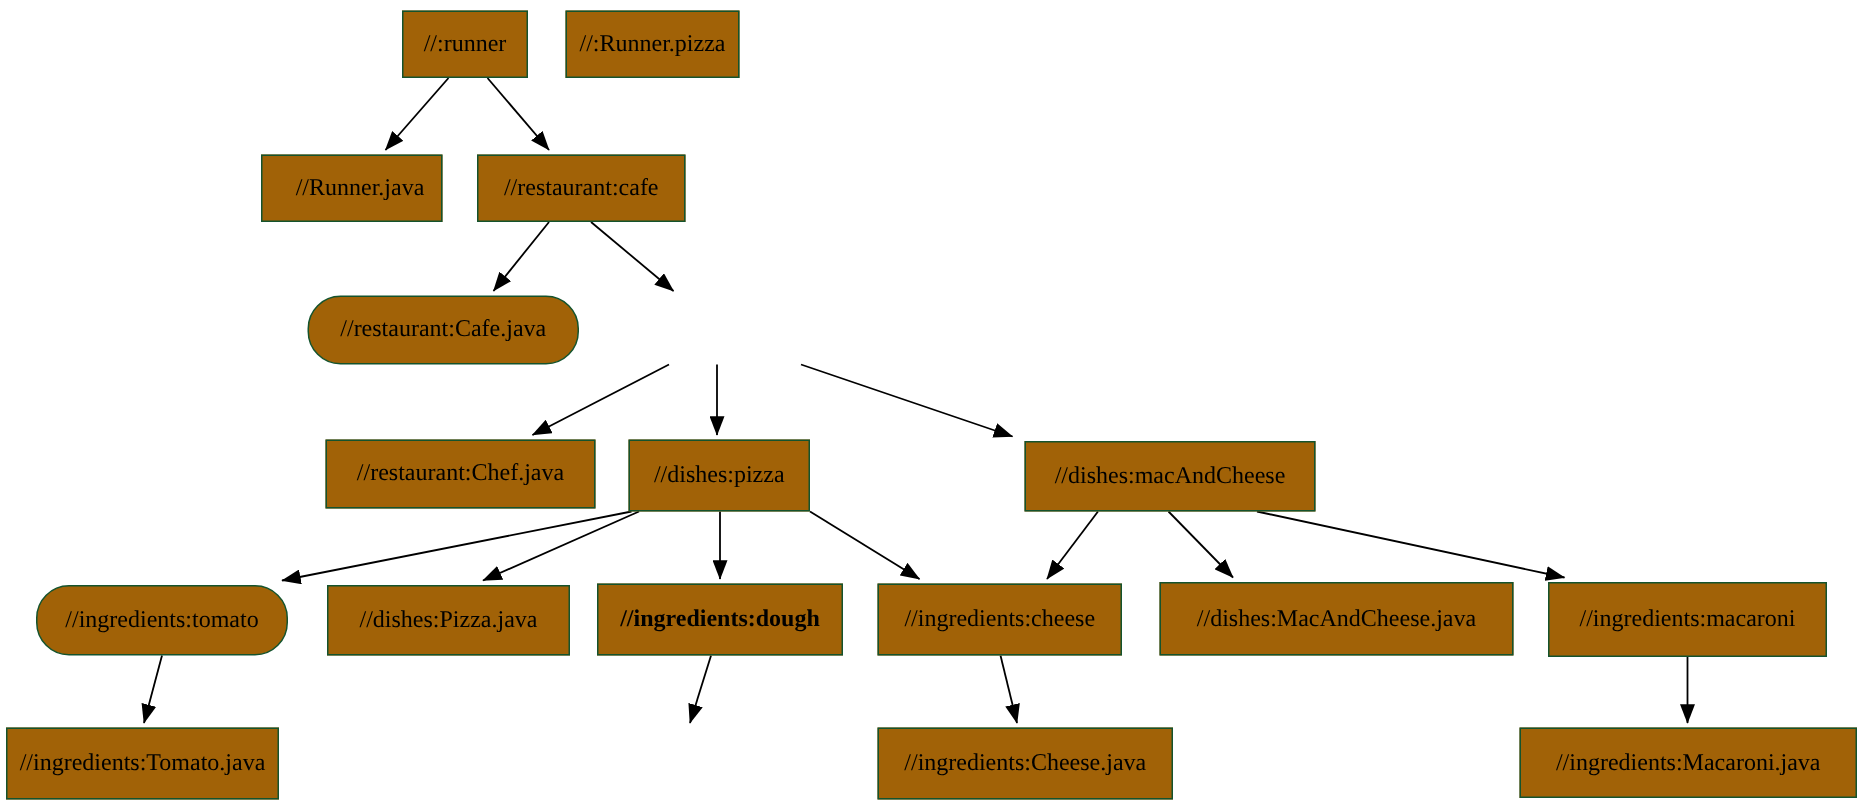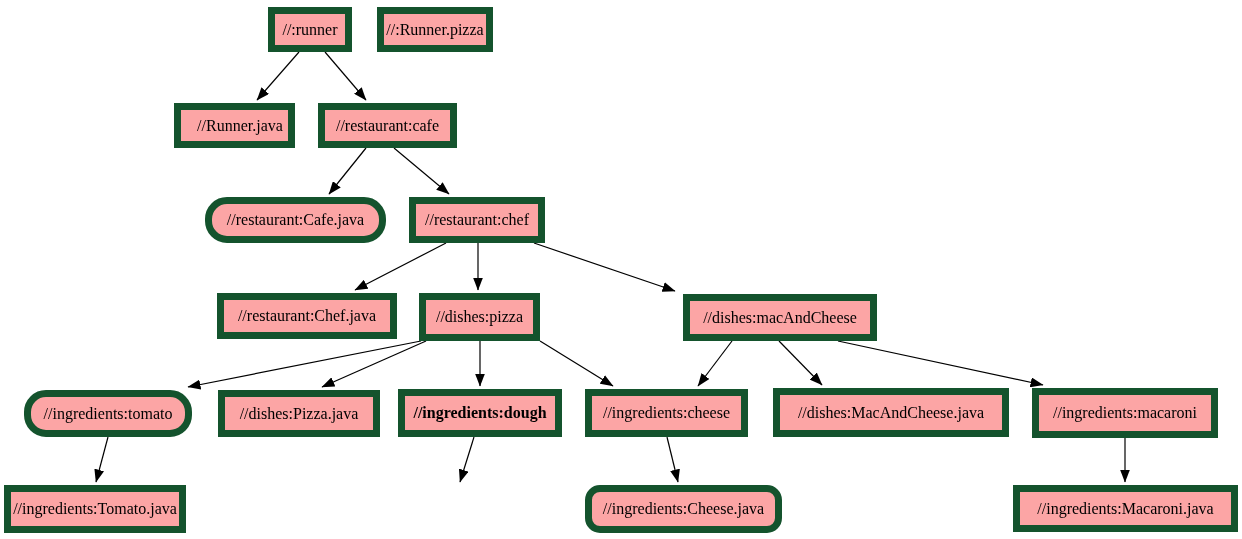--- a/index.html
+++ b/index.html
@@ -20,22 +20,22 @@
   #edge-layer {
     position: absolute;
     left: 0;
     top: 0;
     width: 1242px;
     height: 539px;
   }
   .node {
     position: absolute;
     box-sizing: border-box;
-    border: 7px solid #14532d;
-    background: #fca5a5;
+    border: 1px solid #14532d;
+    background: #a16207;
     color: #000000;
     display: flex;
     align-items: center;
     justify-content: center;
     font-size: 16px;
     line-height: 1;
     white-space: nowrap;
     z-index: 2;
   }
   .edge {
@@ -71,26 +71,25 @@
       <line x1="108" y1="437" x2="96" y2="482" class="edge" marker-end="url(#arrowhead)"></line>
       <line x1="474" y1="437" x2="460" y2="482" class="edge" marker-end="url(#arrowhead)"></line>
       <line x1="667" y1="437" x2="678" y2="482" class="edge" marker-end="url(#arrowhead)"></line>
       <line x1="1125" y1="438" x2="1125" y2="482" class="edge" marker-end="url(#arrowhead)"></line>
     </svg>
 <div class="node" style="left: 268px; top: 7px; width: 84px; height: 45px;">//:runner</div>
     <div class="node" style="left: 377px; top: 7px; width: 116px; height: 45px;">//:Runner.pizza</div>
     <div class="node" style="left: 174px; top: 103px; width: 121px; height: 45px; padding-left: 11px;">//Runner.java</div>
     <div class="node" style="left: 318px; top: 103px; width: 139px; height: 45px;">//restaurant:cafe</div>
     <div class="node" style="left: 205px; top: 197px; width: 181px; height: 46px; border-radius: 22px;">//restaurant:Cafe.java</div>
-    <div class="node" style="left: 409px; top: 197px; width: 136px; height: 46px;">//restaurant:chef</div>
     <div class="node" style="left: 217px; top: 293px; width: 180px; height: 46px; font-family: Liberation Serif, serif;">//restaurant:Chef.java</div>
     <div class="node" style="left: 419px; top: 293px; width: 121px; height: 48px;">//dishes:pizza</div>
     <div class="node" style="left: 683px; top: 294px; width: 194px; height: 47px;">//dishes:macAndCheese</div>
     <div class="node" style="left: 24px; top: 390px; width: 168px; height: 47px; border-radius: 22px;">//ingredients:tomato</div>
     <div class="node" style="left: 218px; top: 390px; width: 162px; height: 47px;">//dishes:Pizza.java</div>
     <div class="node" style="left: 398px; top: 389px; width: 164px; height: 48px; font-weight: bold;">//ingredients:dough</div>
     <div class="node" style="left: 585px; top: 389px; width: 163px; height: 48px;">//ingredients:cheese</div>
     <div class="node" style="left: 773px; top: 388px; width: 236px; height: 49px;">//dishes:MacAndCheese.java</div>
     <div class="node" style="left: 1032px; top: 388px; width: 186px; height: 50px;">//ingredients:macaroni</div>
     <div class="node" style="left: 4px; top: 485px; width: 182px; height: 48px;">//ingredients:Tomato.java</div>
-    <div class="node" style="left: 585px; top: 485px; width: 197px; height: 48px; border-radius: 15px;">//ingredients:Cheese.java</div>
+    <div class="node" style="left: 585px; top: 485px; width: 197px; height: 48px;">//ingredients:Cheese.java</div>
     <div class="node" style="left: 1013px; top: 485px; width: 225px; height: 47px;">//ingredients:Macaroni.java</div>
   </div>
 
 </body></html>

